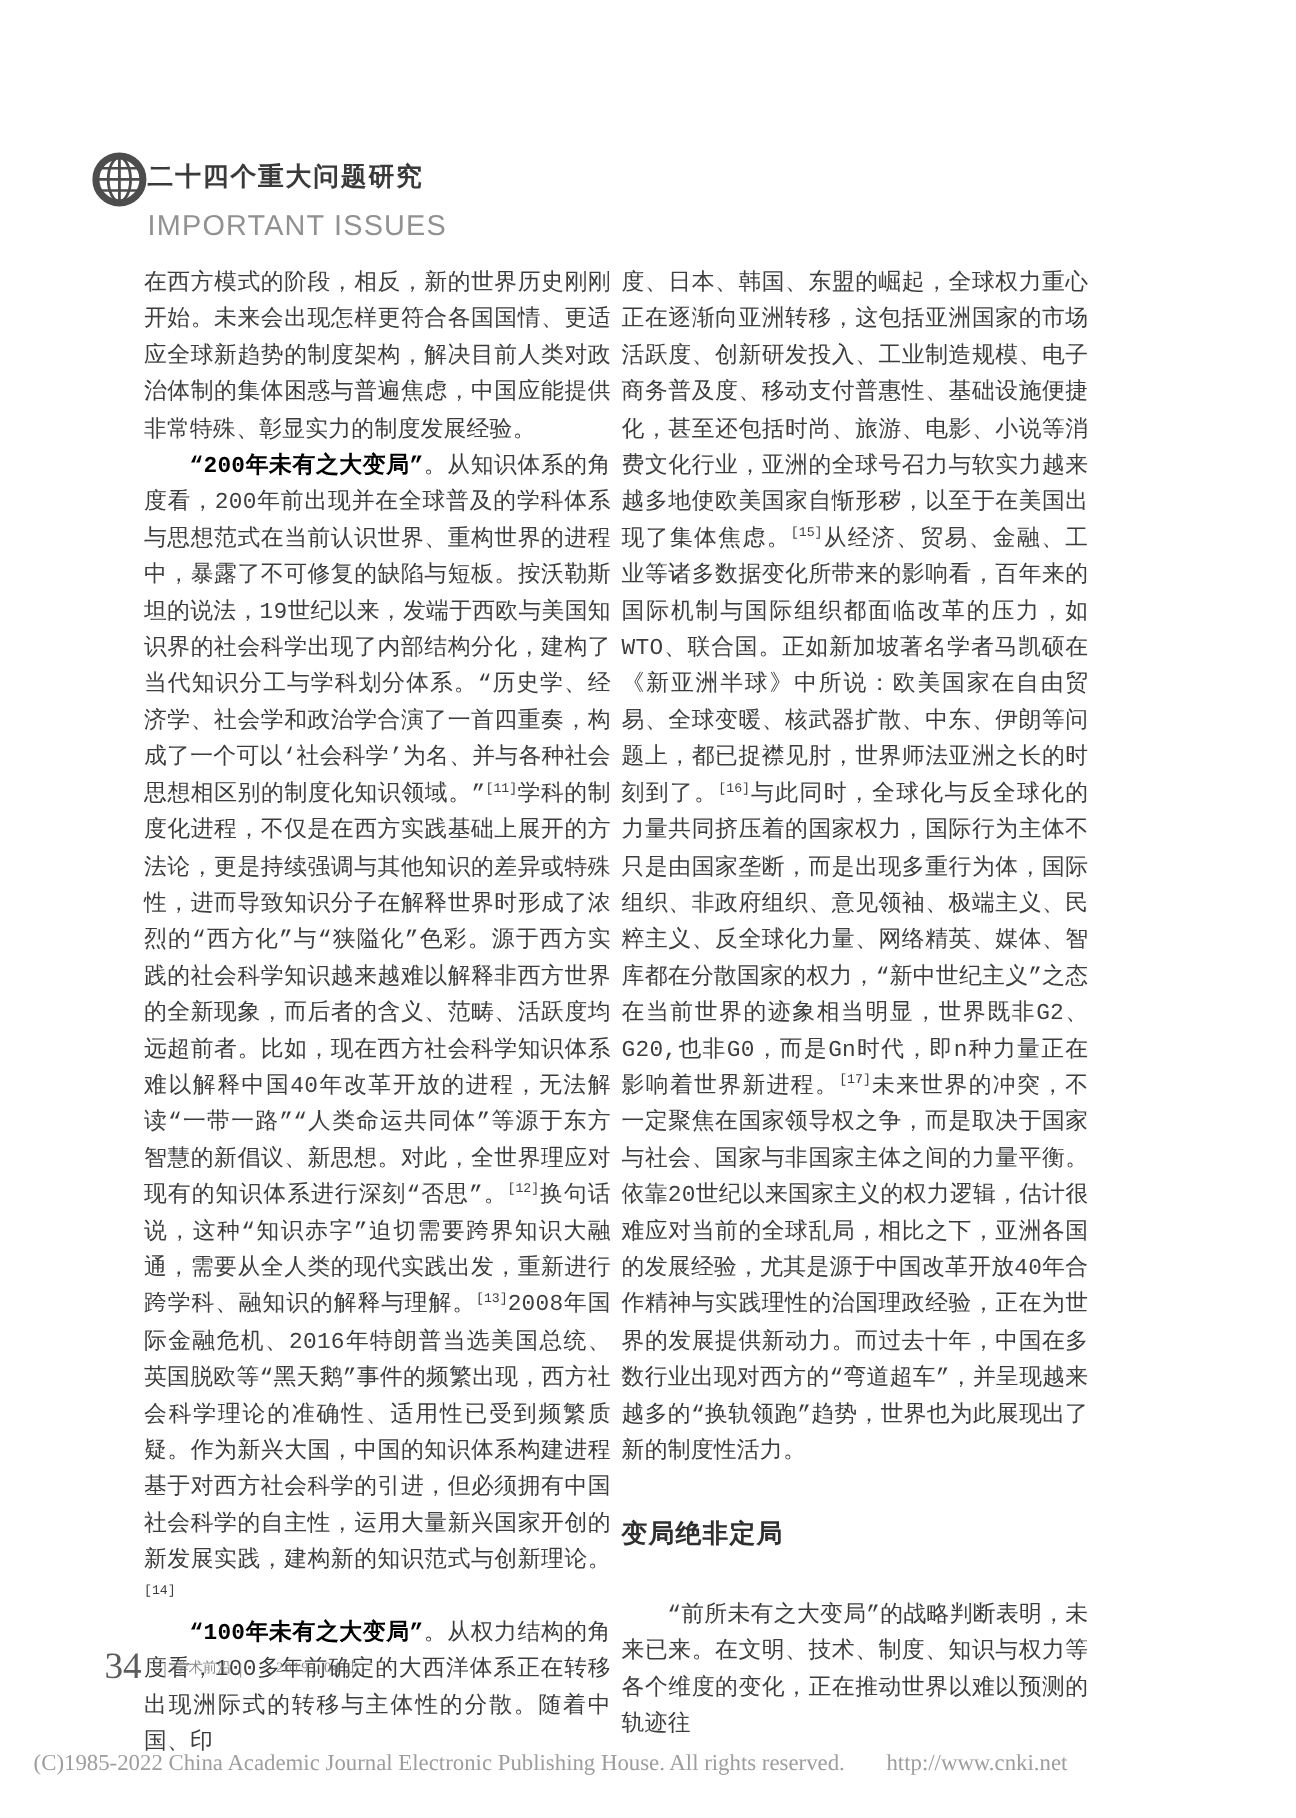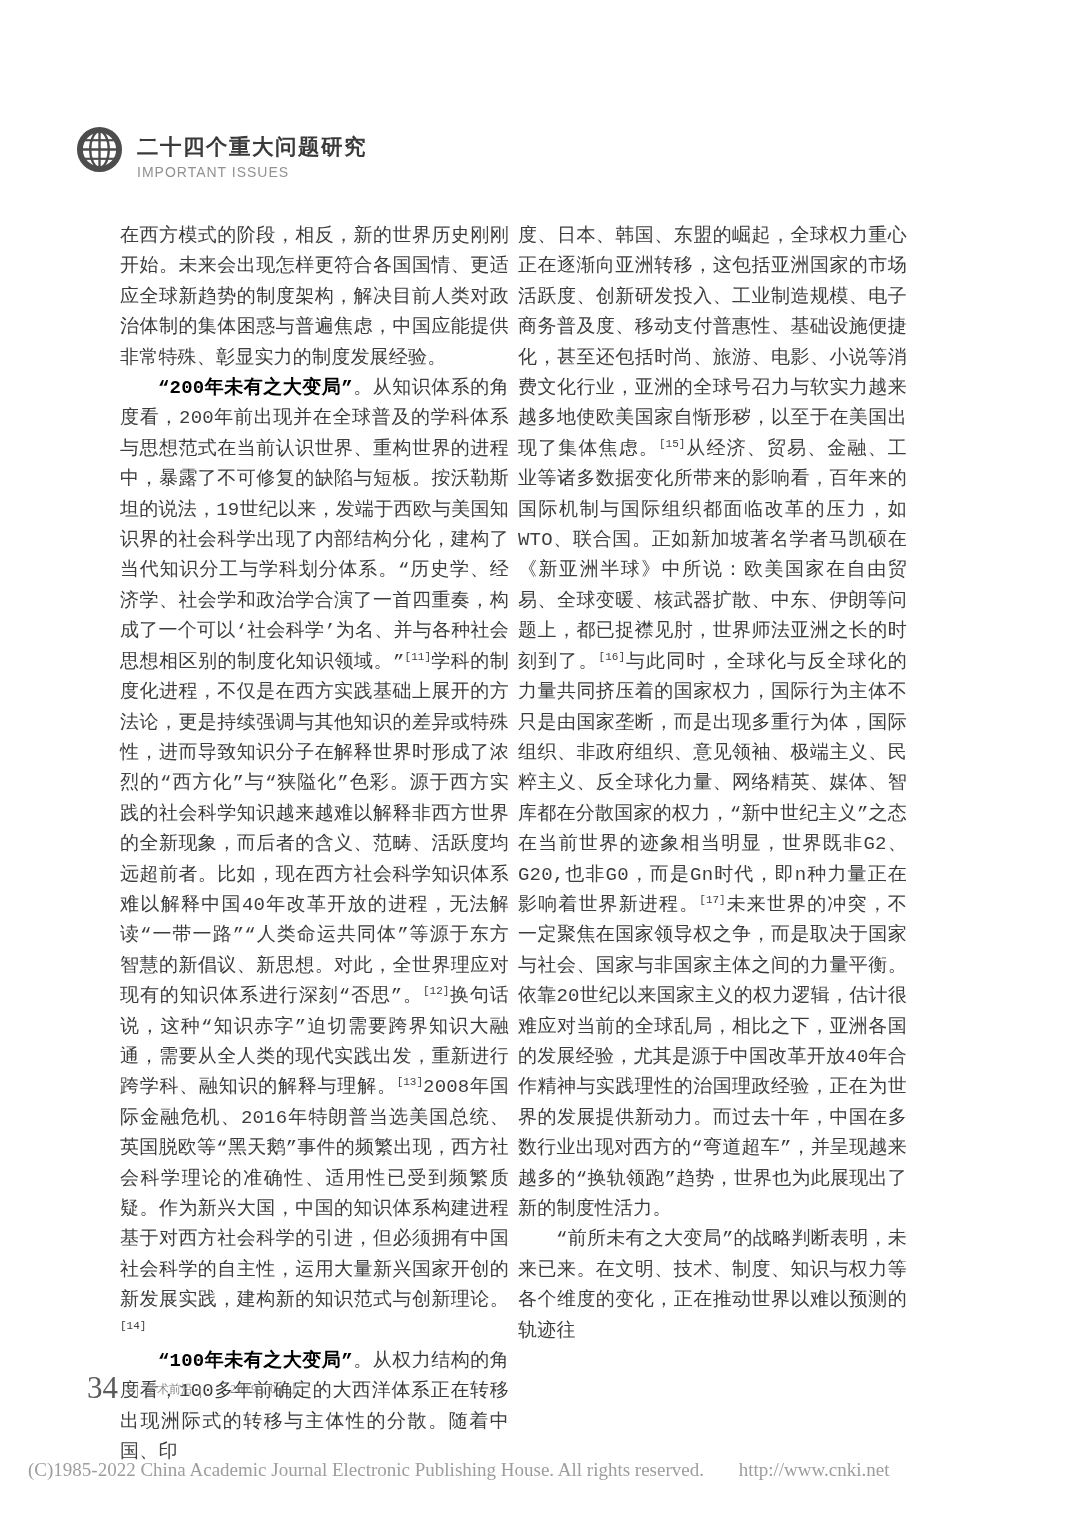--- a/index.html
+++ b/index.html
@@ -4,29 +4,29 @@
 <style>
   html,body{margin:0;padding:0;}
   body{
     width:1080px;height:1515px;position:relative;
     background:#ffffff;
     font-family:"Liberation Serif", serif;
     color:#3c3c3c;
     overflow:hidden;
   }
   
-  .header{position:absolute;left:76px;top:126px;display:flex;align-items:flex-start;gap:14px;}
+  .header{position:absolute;left:76px;top:126px;display:flex;align-items:flex-start;}
   .logo{width:47px;height:47px;flex:0 0 auto;}
   .masthead .cn-title{
     font-size:21.5px;font-weight:700;letter-spacing:1.5px;color:#3a3a3a;
     font-family:"Liberation Serif", serif;margin-top:6px;
   }
   .masthead .en-title{
     font-family:"Liberation Sans", sans-serif;
-    font-size:14px;color:#919191;letter-spacing:1px;margin-top:3px;
+    font-size:24px;color:#919191;letter-spacing:1px;margin-top:14px;
   }
   
   .col{
     position:absolute;top:221px;width:389px;
     font-size:19px;line-height:30.4px;
     text-align:justify;text-justify:inter-ideograph;
     letter-spacing:0.2px;color:#3d3d3d;
   }
   .col-left{left:120px;}
   .col-right{left:518px;}
@@ -70,20 +70,21 @@
   </div>
 </div>
 
 <div class="col col-left" id="col-left">
     <p>在西方模式的阶段，相反，新的世界历史刚刚开始。未来会出现怎样更符合各国国情、更适应全球新趋势的制度架构，解决目前人类对政治体制的集体困惑与普遍焦虑，中国应能提供非常特殊、彰显实力的制度发展经验。</p>
     <p class="indent"><b class="lead">“200年未有之大变局”</b>。从知识体系的角度看，200年前出现并在全球普及的学科体系与思想范式在当前认识世界、重构世界的进程中，暴露了不可修复的缺陷与短板。按沃勒斯坦的说法，19世纪以来，发端于西欧与美国知识界的社会科学出现了内部结构分化，建构了当代知识分工与学科划分体系。“历史学、经济学、社会学和政治学合演了一首四重奏，构成了一个可以‘社会科学’为名、并与各种社会思想相区别的制度化知识领域。”<sup>[11]</sup>学科的制度化进程，不仅是在西方实践基础上展开的方法论，更是持续强调与其他知识的差异或特殊性，进而导致知识分子在解释世界时形成了浓烈的“西方化”与“狭隘化”色彩。源于西方实践的社会科学知识越来越难以解释非西方世界的全新现象，而后者的含义、范畴、活跃度均远超前者。比如，现在西方社会科学知识体系难以解释中国40年改革开放的进程，无法解读“一带一路”“人类命运共同体”等源于东方智慧的新倡议、新思想。对此，全世界理应对现有的知识体系进行深刻“否思”。<sup>[12]</sup>换句话说，这种“知识赤字”迫切需要跨界知识大融通，需要从全人类的现代实践出发，重新进行跨学科、融知识的解释与理解。<sup>[13]</sup>2008年国际金融危机、2016年特朗普当选美国总统、英国脱欧等“黑天鹅”事件的频繁出现，西方社会科学理论的准确性、适用性已受到频繁质疑。作为新兴大国，中国的知识体系构建进程基于对西方社会科学的引进，但必须拥有中国社会科学的自主性，运用大量新兴国家开创的新发展实践，建构新的知识范式与创新理论。<sup>[14]</sup></p>
     <p class="indent"><b class="lead">“100年未有之大变局”</b>。从权力结构的角度看，100多年前确定的大西洋体系正在转移出现洲际式的转移与主体性的分散。随着中国、印</p>
   </div>
 <div class="col col-right" id="col-right">
     <p>度、日本、韩国、东盟的崛起，全球权力重心正在逐渐向亚洲转移，这包括亚洲国家的市场活跃度、创新研发投入、工业制造规模、电子商务普及度、移动支付普惠性、基础设施便捷化，甚至还包括时尚、旅游、电影、小说等消费文化行业，亚洲的全球号召力与软实力越来越多地使欧美国家自惭形秽，以至于在美国出现了集体焦虑。<sup>[15]</sup>从经济、贸易、金融、工业等诸多数据变化所带来的影响看，百年来的国际机制与国际组织都面临改革的压力，如WTO、联合国。正如新加坡著名学者马凯硕在《新亚洲半球》中所说：欧美国家在自由贸易、全球变暖、核武器扩散、中东、伊朗等问题上，都已捉襟见肘，世界师法亚洲之长的时刻到了。<sup>[16]</sup>与此同时，全球化与反全球化的力量共同挤压着的国家权力，国际行为主体不只是由国家垄断，而是出现多重行为体，国际组织、非政府组织、意见领袖、极端主义、民粹主义、反全球化力量、网络精英、媒体、智库都在分散国家的权力，“新中世纪主义”之态在当前世界的迹象相当明显，世界既非G2、G20,也非G0，而是Gn时代，即n种力量正在影响着世界新进程。<sup>[17]</sup>未来世界的冲突，不一定聚焦在国家领导权之争，而是取决于国家与社会、国家与非国家主体之间的力量平衡。依靠20世纪以来国家主义的权力逻辑，估计很难应对当前的全球乱局，相比之下，亚洲各国的发展经验，尤其是源于中国改革开放40年合作精神与实践理性的治国理政经验，正在为世界的发展提供新动力。而过去十年，中国在多数行业出现对西方的“弯道超车”，并呈现越来越多的“换轨领跑”趋势，世界也为此展现出了新的制度性活力。</p>
+    <h2>变局绝非定局</h2>
     <p class="indent">“前所未有之大变局”的战略判断表明，未来已来。在文明、技术、制度、知识与权力等各个维度的变化，正在推动世界以难以预测的轨迹往</p>
   </div>
 
 <div class="footer">
   <span class="page-num">34</span>
   <span class="footer-meta">
     <span class="vbar"></span>
     <span>学术前沿</span>
     <span class="vbar"></span>
     <span class="issue">2019 . 04 上</span>

